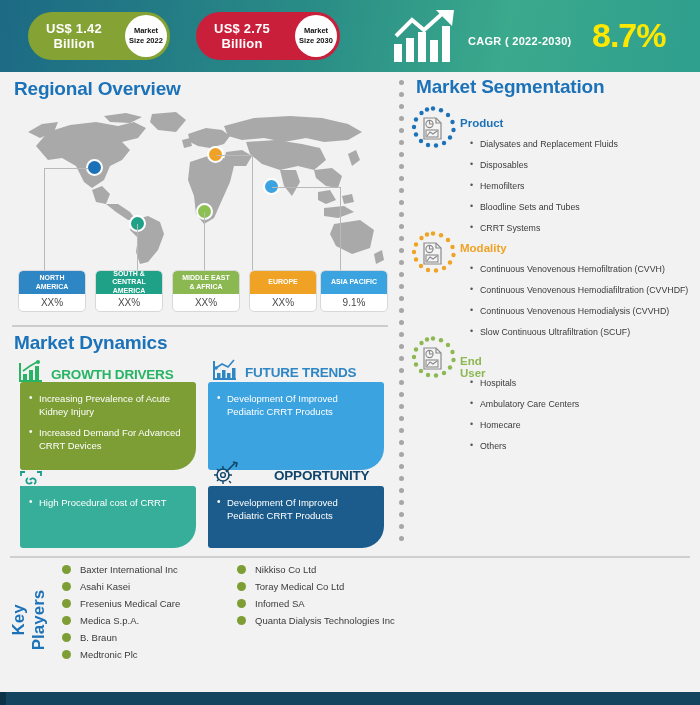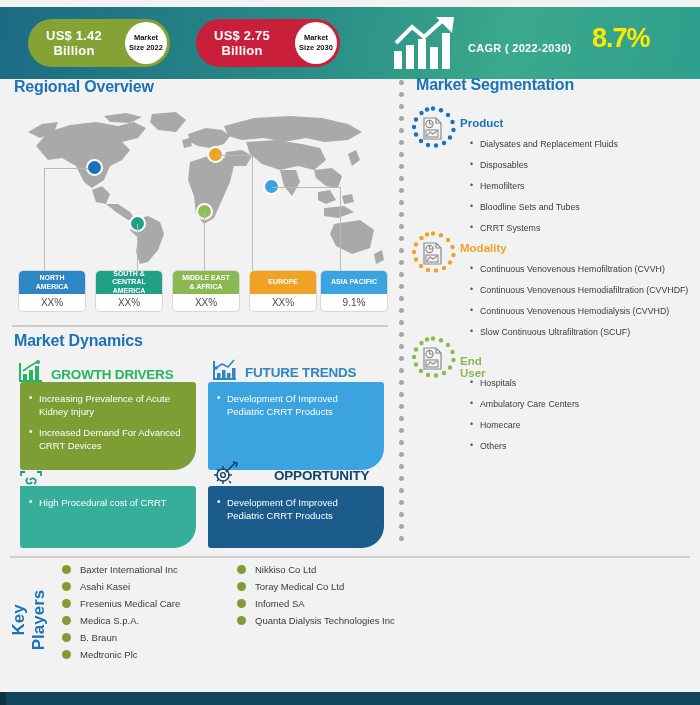--- a/index.html
+++ b/index.html
@@ -6,21 +6,21 @@
   html, body { width: 700px; height: 705px; }
   body {
     font-family: "Liberation Sans", sans-serif;
     background: #f2f2f2;
     position: relative;
     overflow: hidden;
   }
 
   
   #header {
-    position: absolute; left: 0; top: 7px; width: 700px; height: 72px;
+    position: absolute; left: 0; top: 0; width: 700px; height: 72px;
     background: linear-gradient(100deg, #1c6a84 0%, #2a8d86 45%, #3aa98c 72%, #2f9f8e 100%);
   }
   .pill {
     position: absolute; top: 12px; height: 48px;
     border-radius: 24px; display: flex; align-items: center;
   }
   #pill-2022 { left: 28px; width: 142px; background: #85a234; }
   #pill-2030 { left: 196px; width: 144px; background: #ca1f3a; }
   .pill-value {
     color: #ffffff; font-size: 13px; font-weight: bold; line-height: 15px;
@@ -34,25 +34,25 @@
   .pill-circle span { font-size: 7.5px; font-weight: bold; color: #111; line-height: 10px; }
 
   #cagr-block { position: absolute; left: 392px; top: 8px; width: 300px; height: 58px; }
   #cagr-icon { position: absolute; left: 0; top: 2px; }
   #cagr-label {
     position: absolute; left: 76px; top: 27px;
     color: #ffffff; font-size: 11px; font-weight: bold; letter-spacing: .3px;
   }
   #cagr-value {
     position: absolute; left: 200px; top: 8px;
-    color: #ffe800; font-size: 27px; font-weight: bold; letter-spacing: -1px;
+    color: #ffe800; font-size: 34px; font-weight: bold; letter-spacing: -1px;
   }
 
   
-  .panel-title { color: #1b72b8; font-size: 16px; font-weight: bold; letter-spacing: -.2px; }
+  .panel-title { color: #1b72b8; font-size: 19px; font-weight: bold; letter-spacing: -.2px; }
   #regional-title { position: absolute; left: 14px; top: 78px; }
 
   #map-wrap { position: absolute; left: 18px; top: 108px; width: 366px; height: 160px; }
   #map-wrap svg { width: 100%; height: 100%; display: block; }
 
   .marker { position: absolute; width: 17px; height: 17px; border-radius: 50%; border: 2px solid #ffffff; }
   .connector { position: absolute; background: #b9b9b9; }
 
   .region-box {
     position: absolute; top: 270px; width: 68px; height: 42px;

